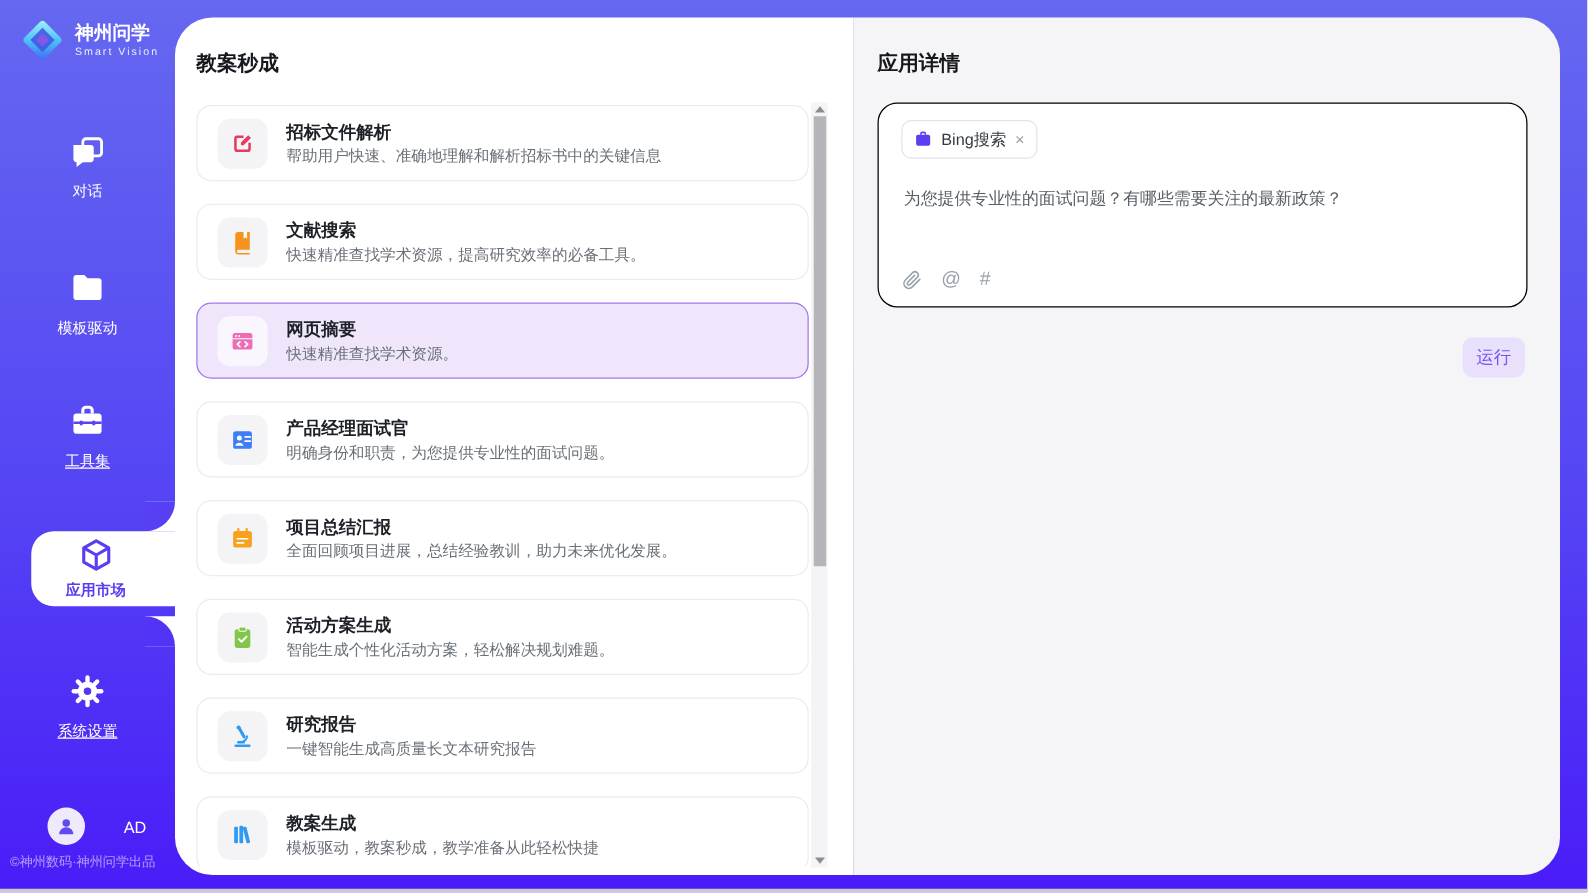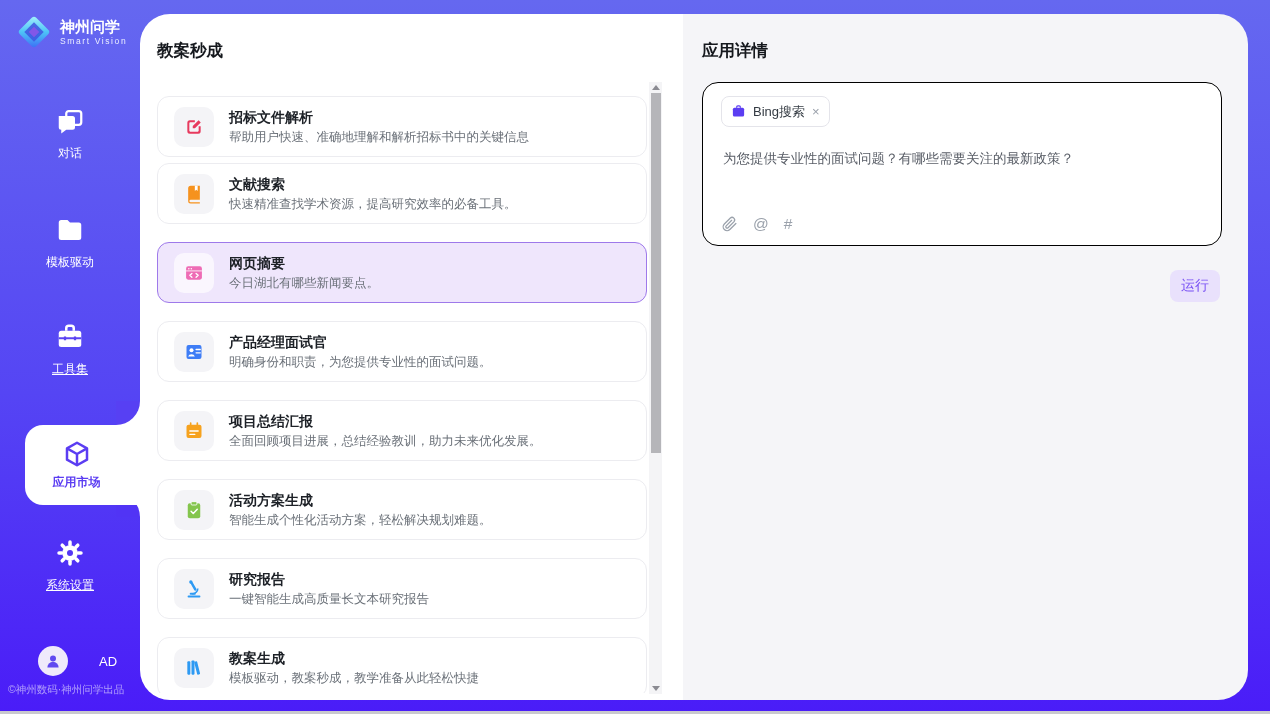--- a/index.html
+++ b/index.html
@@ -9,21 +9,21 @@
   .bottom-line{position:absolute;left:0;bottom:0;width:100%;height:3px;background:#c9c9ce;}
 
   
   .sidebar{position:absolute;left:0;top:0;width:140px;height:714px;}
   .logo{position:absolute;left:15px;top:13px;display:flex;align-items:center;gap:7px;}
   .logo-name{font-size:15px;font-weight:bold;color:#fff;line-height:18px;}
   .logo-tagline{font-size:8.5px;color:#e9edff;letter-spacing:1.6px;}
   .nav-item{position:absolute;left:0;width:140px;display:flex;flex-direction:column;align-items:center;cursor:pointer;}
   .nav-label{font-size:12px;color:#fff;margin-top:9px;}
   .nav-label.u{text-decoration:underline;}
-  .active-tab{position:absolute;left:25px;top:425px;width:115px;height:80px;background:#fff;
+  .active-tab{position:absolute;left:25px;top:425px;width:115px;height:60px;background:#fff;
     border-radius:18px 0 0 18px;display:flex;flex-direction:column;align-items:center;justify-content:center;
     padding-right:12px;box-sizing:border-box;cursor:pointer;}
   .active-tab .nav-label{margin-top:5px;font-weight:bold;}
   .curve{position:absolute;right:0;width:24px;height:24px;background:#fff;}
   .curve.top{top:401px;}  .curve.top::after{content:"";position:absolute;inset:0;background:#5740f3;border-bottom-right-radius:24px;}
   .curve.bot{top:493px;}  .curve.bot::after{content:"";position:absolute;inset:0;background:#5134f5;border-top-right-radius:24px;}
   .user-row{position:absolute;left:38px;top:646px;display:flex;align-items:center;gap:31px;cursor:pointer;}
   .avatar{width:30px;height:30px;border-radius:50%;background:#efeafb;display:flex;align-items:center;justify-content:center;}
   .user-name{font-size:13px;color:#fff;}
   .side-footer{position:absolute;left:8px;top:683px;font-size:10.5px;color:rgba(255,255,255,.55);white-space:nowrap;}
@@ -174,21 +174,21 @@
     </div>
 
     <div class="side-footer">©神州数码·神州问学出品</div>
   </div>
 
   <div class="panel-list">
     <div class="panel-title" style="left:17px;top:26px;">教案秒成</div>
 
     <div class="list">
 
-      <div class="card" style="top:14px;">
+      <div class="card" style="top:2px;">
         <span class="icon-box">
           <span class="glyph" style="color: rgb(231, 58, 94);">
             <svg width="20" height="20" viewBox="0 0 24 24">
               <path d="M4 7 a3 3 0 0 1 3 -3 h6 v2.4 H7.4 a1 1 0 0 0 -1 1 v9.2 a1 1 0 0 0 1 1 h9.2 a1 1 0 0 0 1 -1 V11 H20 v6 a3 3 0 0 1 -3 3 H7 a3 3 0 0 1 -3 -3 z" fill="currentColor"></path>
               <path d="M10.5 13.5 v-2.6 l7 -7 2.6 2.6 -7 7 z" fill="currentColor"></path>
             </svg>
           </span>
         </span>
         <span>
           <div class="card-title">招标文件解析</div>
@@ -218,21 +218,21 @@
               <rect x="2.5" y="4" width="19" height="16" rx="2.5" fill="currentColor"></rect>
               <circle cx="5.8" cy="7" r=".9" fill="#fff"></circle>
                 <circle cx="8.8" cy="7" r=".9" fill="#fff"></circle>
               <path d="M2.5 9.5 h19" stroke="#fff" stroke-width="1"></path>
               <path d="M9.5 12.5 l-2.5 2.3 2.5 2.3 M14.5 12.5 l2.5 2.3 -2.5 2.3" stroke="#fff" stroke-width="1.6" fill="none" stroke-linecap="round" stroke-linejoin="round"></path>
             </svg>
           </span>
         </span>
         <span>
           <div class="card-title">网页摘要</div>
-          <div class="card-desc">今日湖北有哪些新闻要点。</div>
+          <div class="card-desc">快速精准查找学术资源。</div>
         </span>
       </div>
 
       <div class="card" style="top:239px;">
         <span class="icon-box">
           <span class="glyph" style="color: rgb(62, 125, 246);">
             <svg width="20" height="20" viewBox="0 0 24 24">
               <rect x="3" y="3.5" width="18" height="17" rx="2.5" fill="currentColor"></rect>
               <circle cx="9" cy="10" r="2.4" fill="#fff"></circle>
               <path d="M5 17.5 a4.2 4.2 0 0 1 8 0 z" fill="#fff"></path>

